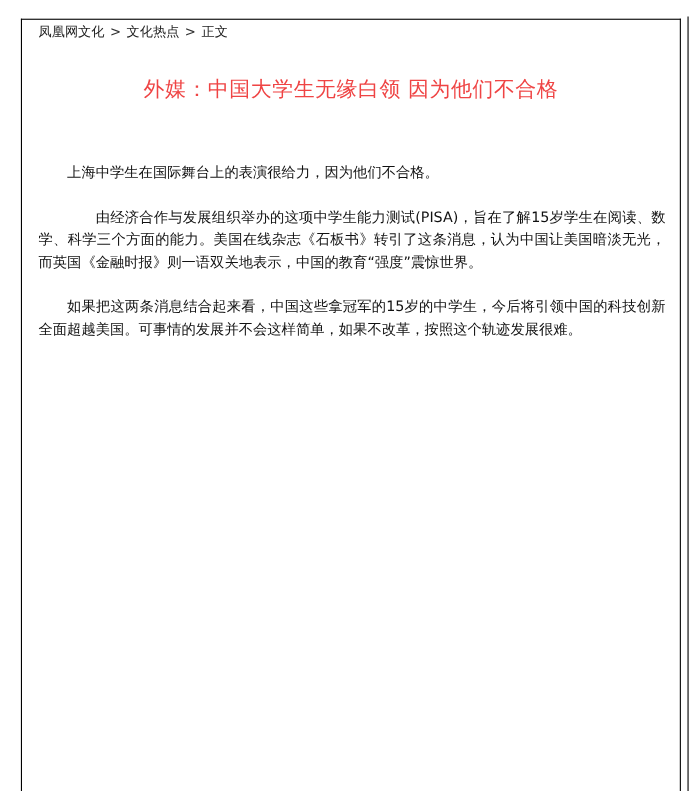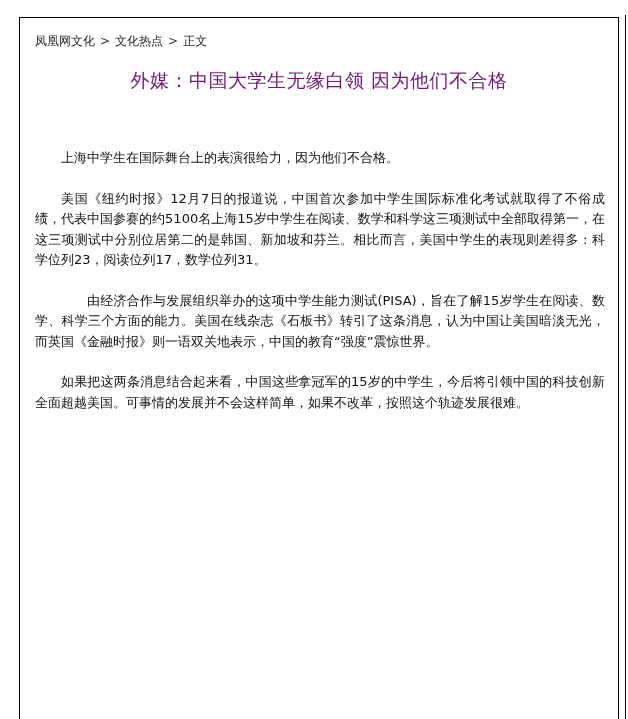--- a/index.html
+++ b/index.html
@@ -10,28 +10,28 @@
   }
   .frame {
     position: absolute; left: 19px; top: 17px; width: 600px; height: 710px;
     border-left: 1px solid #000; border-top: 1px solid #000; border-right: 1px solid #000;
     box-sizing: border-box;
   }
   .edge-line {
     position: absolute; left: 625px; top: 15px; width: 1px; height: 710px; background: #000;
   }
   .breadcrumb {
-    position: absolute; left: 15px; top: 15px;
+    position: absolute; left: 15px; top: 3px;
     font-size: 12px; color: #222; white-space: nowrap;
   }
   .breadcrumb span { display: inline-block; }
   .breadcrumb .sep { margin: 0 5px; color: #333; }
   .title {
     position: absolute; left: 0; right: 0; top: 50px; text-align: center;
-    font-size: 19px; color: #701a75; letter-spacing: 0.5px;
+    font-size: 19px; color: #ef4444; letter-spacing: 0.5px;
   }
   .meta {
     position: absolute; left: 43px; top: 88px; font-size: 11px; color: #111; white-space: nowrap;
   }
   .meta span { display: inline-block; }
   .meta .gap { margin-left: 16px; }
   .meta .count { color: #c00000; }
   .body {
     position: absolute; left: 15px; top: 130px; width: 570px;
     font-size: 13px; line-height: 20.5px; color: #111;
@@ -48,18 +48,17 @@
 
   <div class="breadcrumb">
     <span>凤凰网文化</span><span class="sep">&gt;</span><span>文化热点</span><span class="sep">&gt;</span><span>正文</span>
   </div>
 
   <div class="title">外媒：中国大学生无缘白领 因为他们不合格</div>
 
 
   <div class="body">
     <p>上海中学生在国际舞台上的表演很给力，因为他们不合格。</p>
-    <p>美国《纽约时报》12月7日的报道说，中国首次参加中学生国际标准化考试就取得了不俗成绩，代表中国参赛的约5100名上海15岁中学生在阅读、数学和科学这三项测试中全部取得第一，在这三项测试中分别位居第二的是韩国、新加坡和芬兰。相比而言，美国中学生的表现则差得多：科学位列23，阅读位列17，数学位列31。</p>
     <p class="wide-indent">由经济合作与发展组织举办的这项中学生能力测试(PISA)，旨在了解15岁学生在阅读、数学、科学三个方面的能力。美国在线杂志《石板书》转引了这条消息，认为中国让美国暗淡无光，而英国《金融时报》则一语双关地表示，中国的教育“强度”震惊世界。</p>
     <p>如果把这两条消息结合起来看，中国这些拿冠军的15岁的中学生，今后将引领中国的科技创新全面超越美国。可事情的发展并不会这样简单，如果不改革，按照这个轨迹发展很难。</p>
   </div>
 
 </div>
 
 </body></html>

